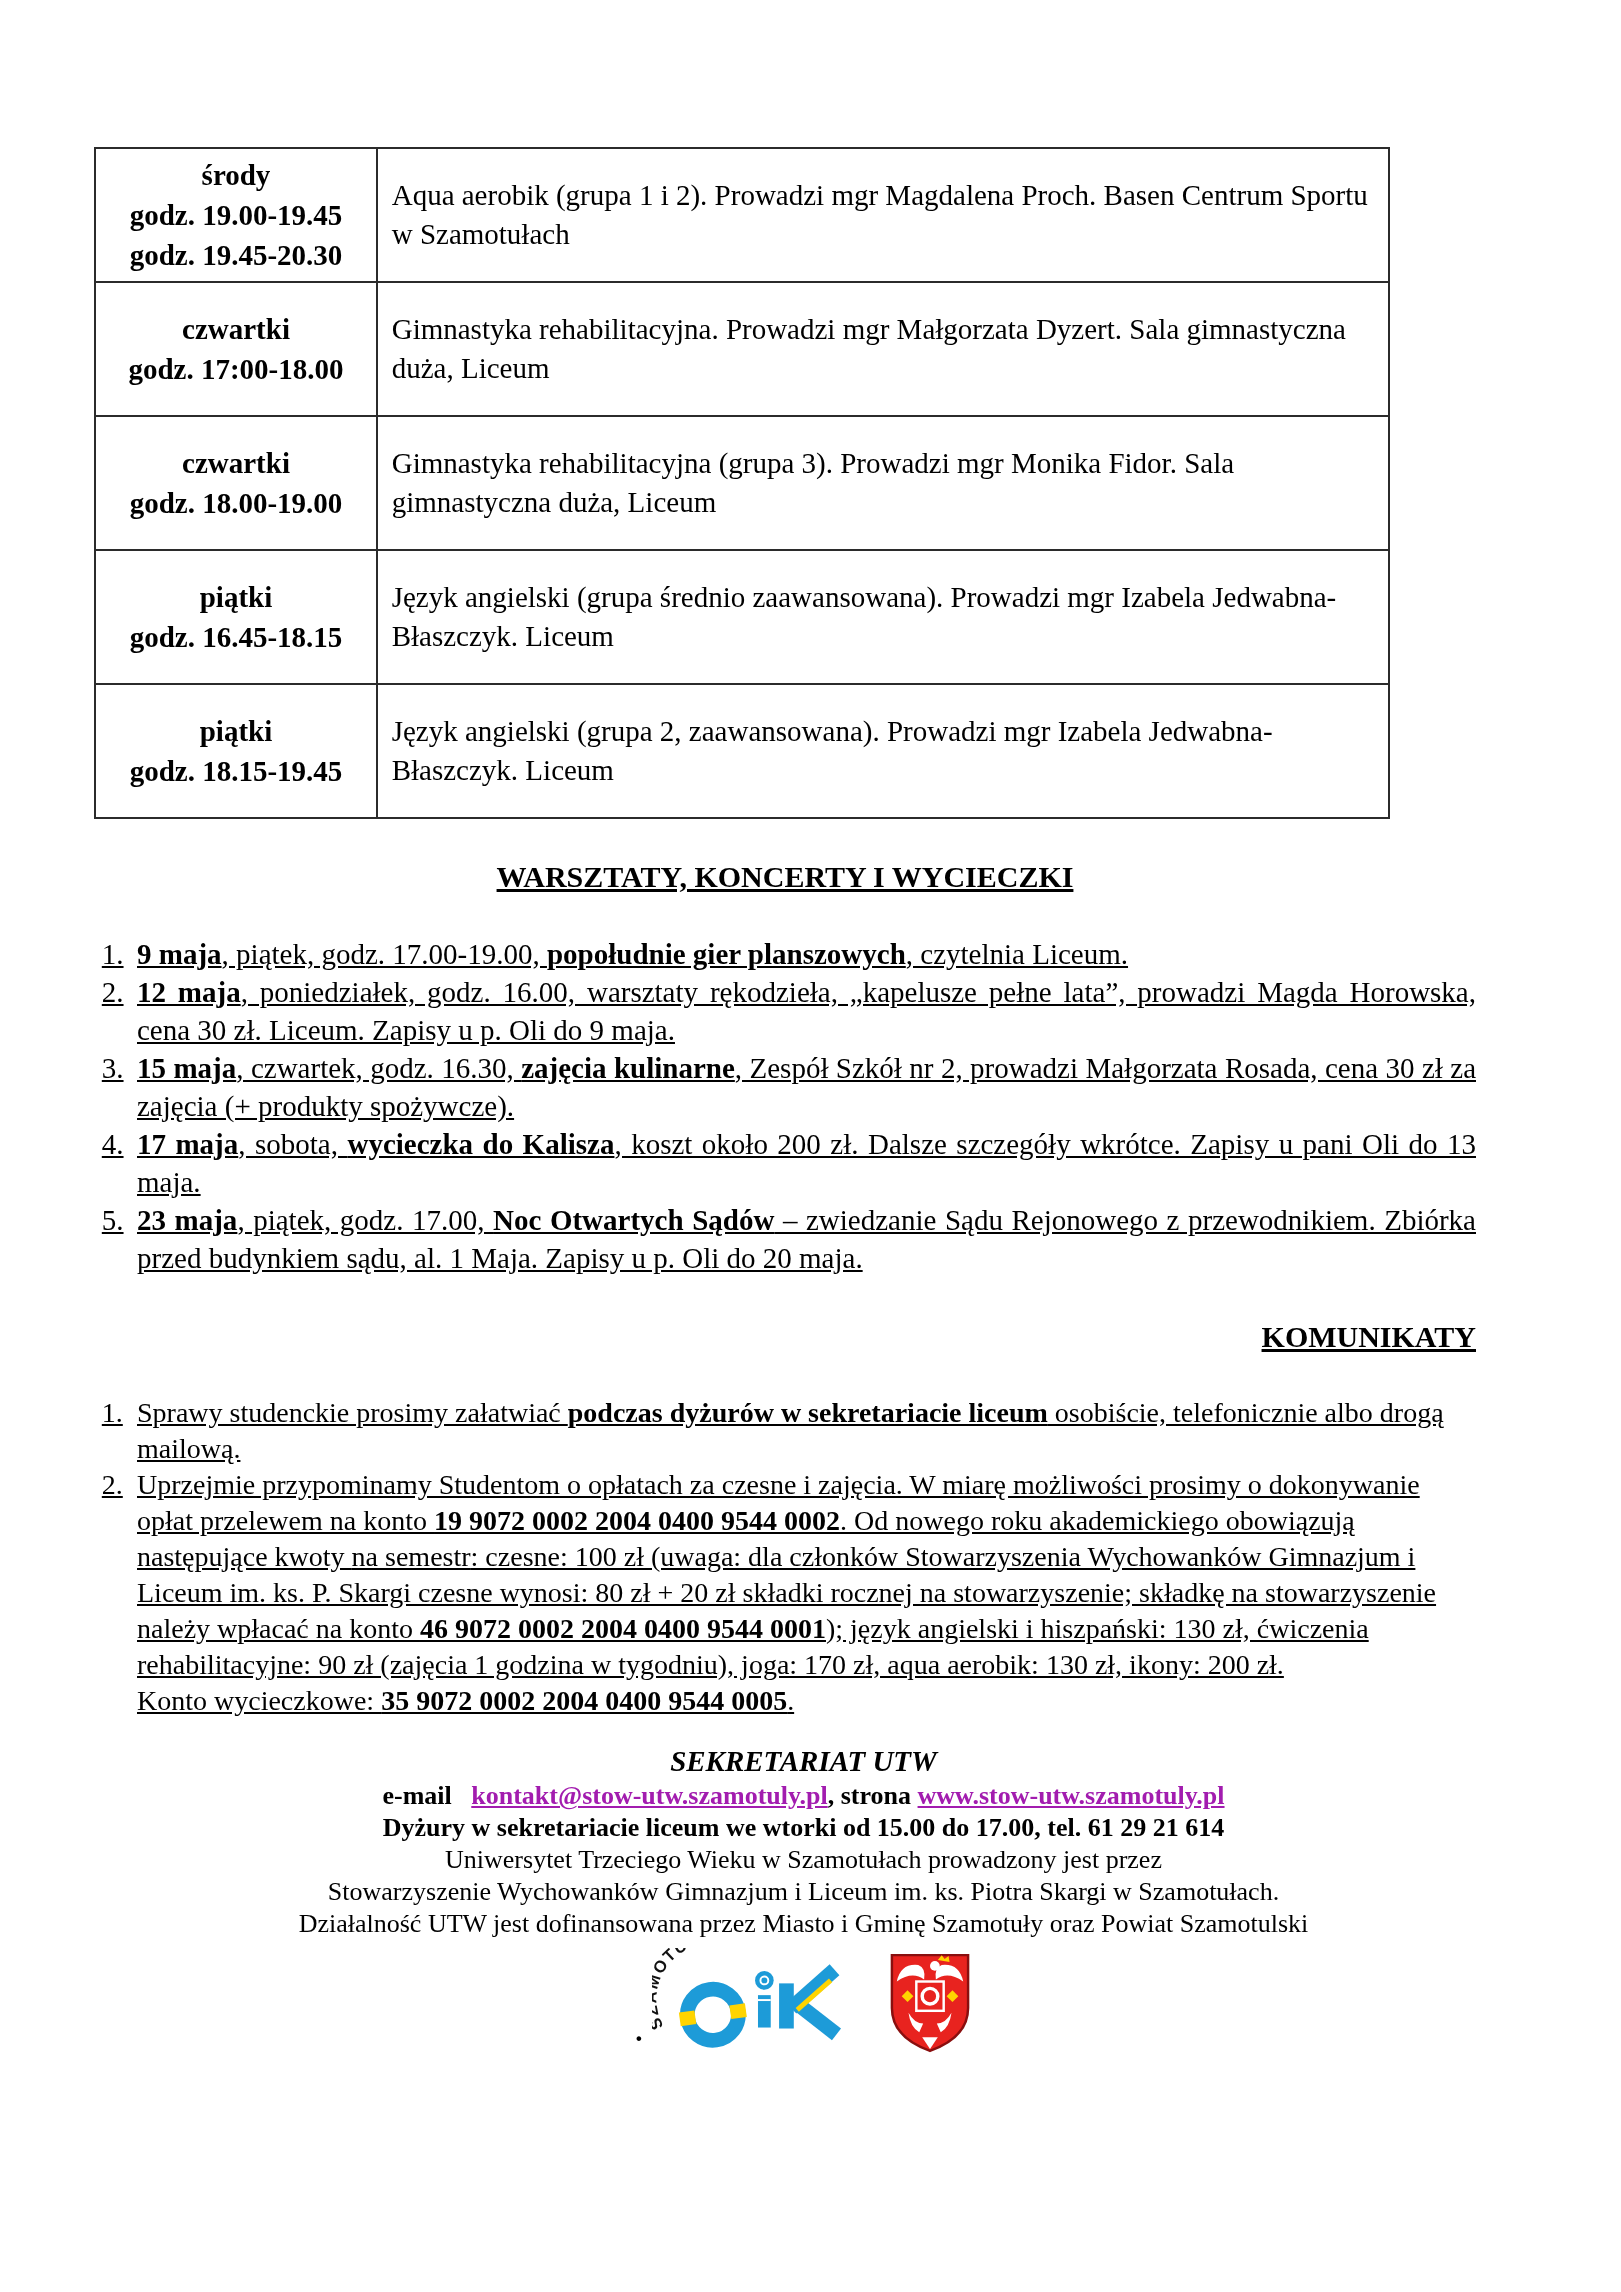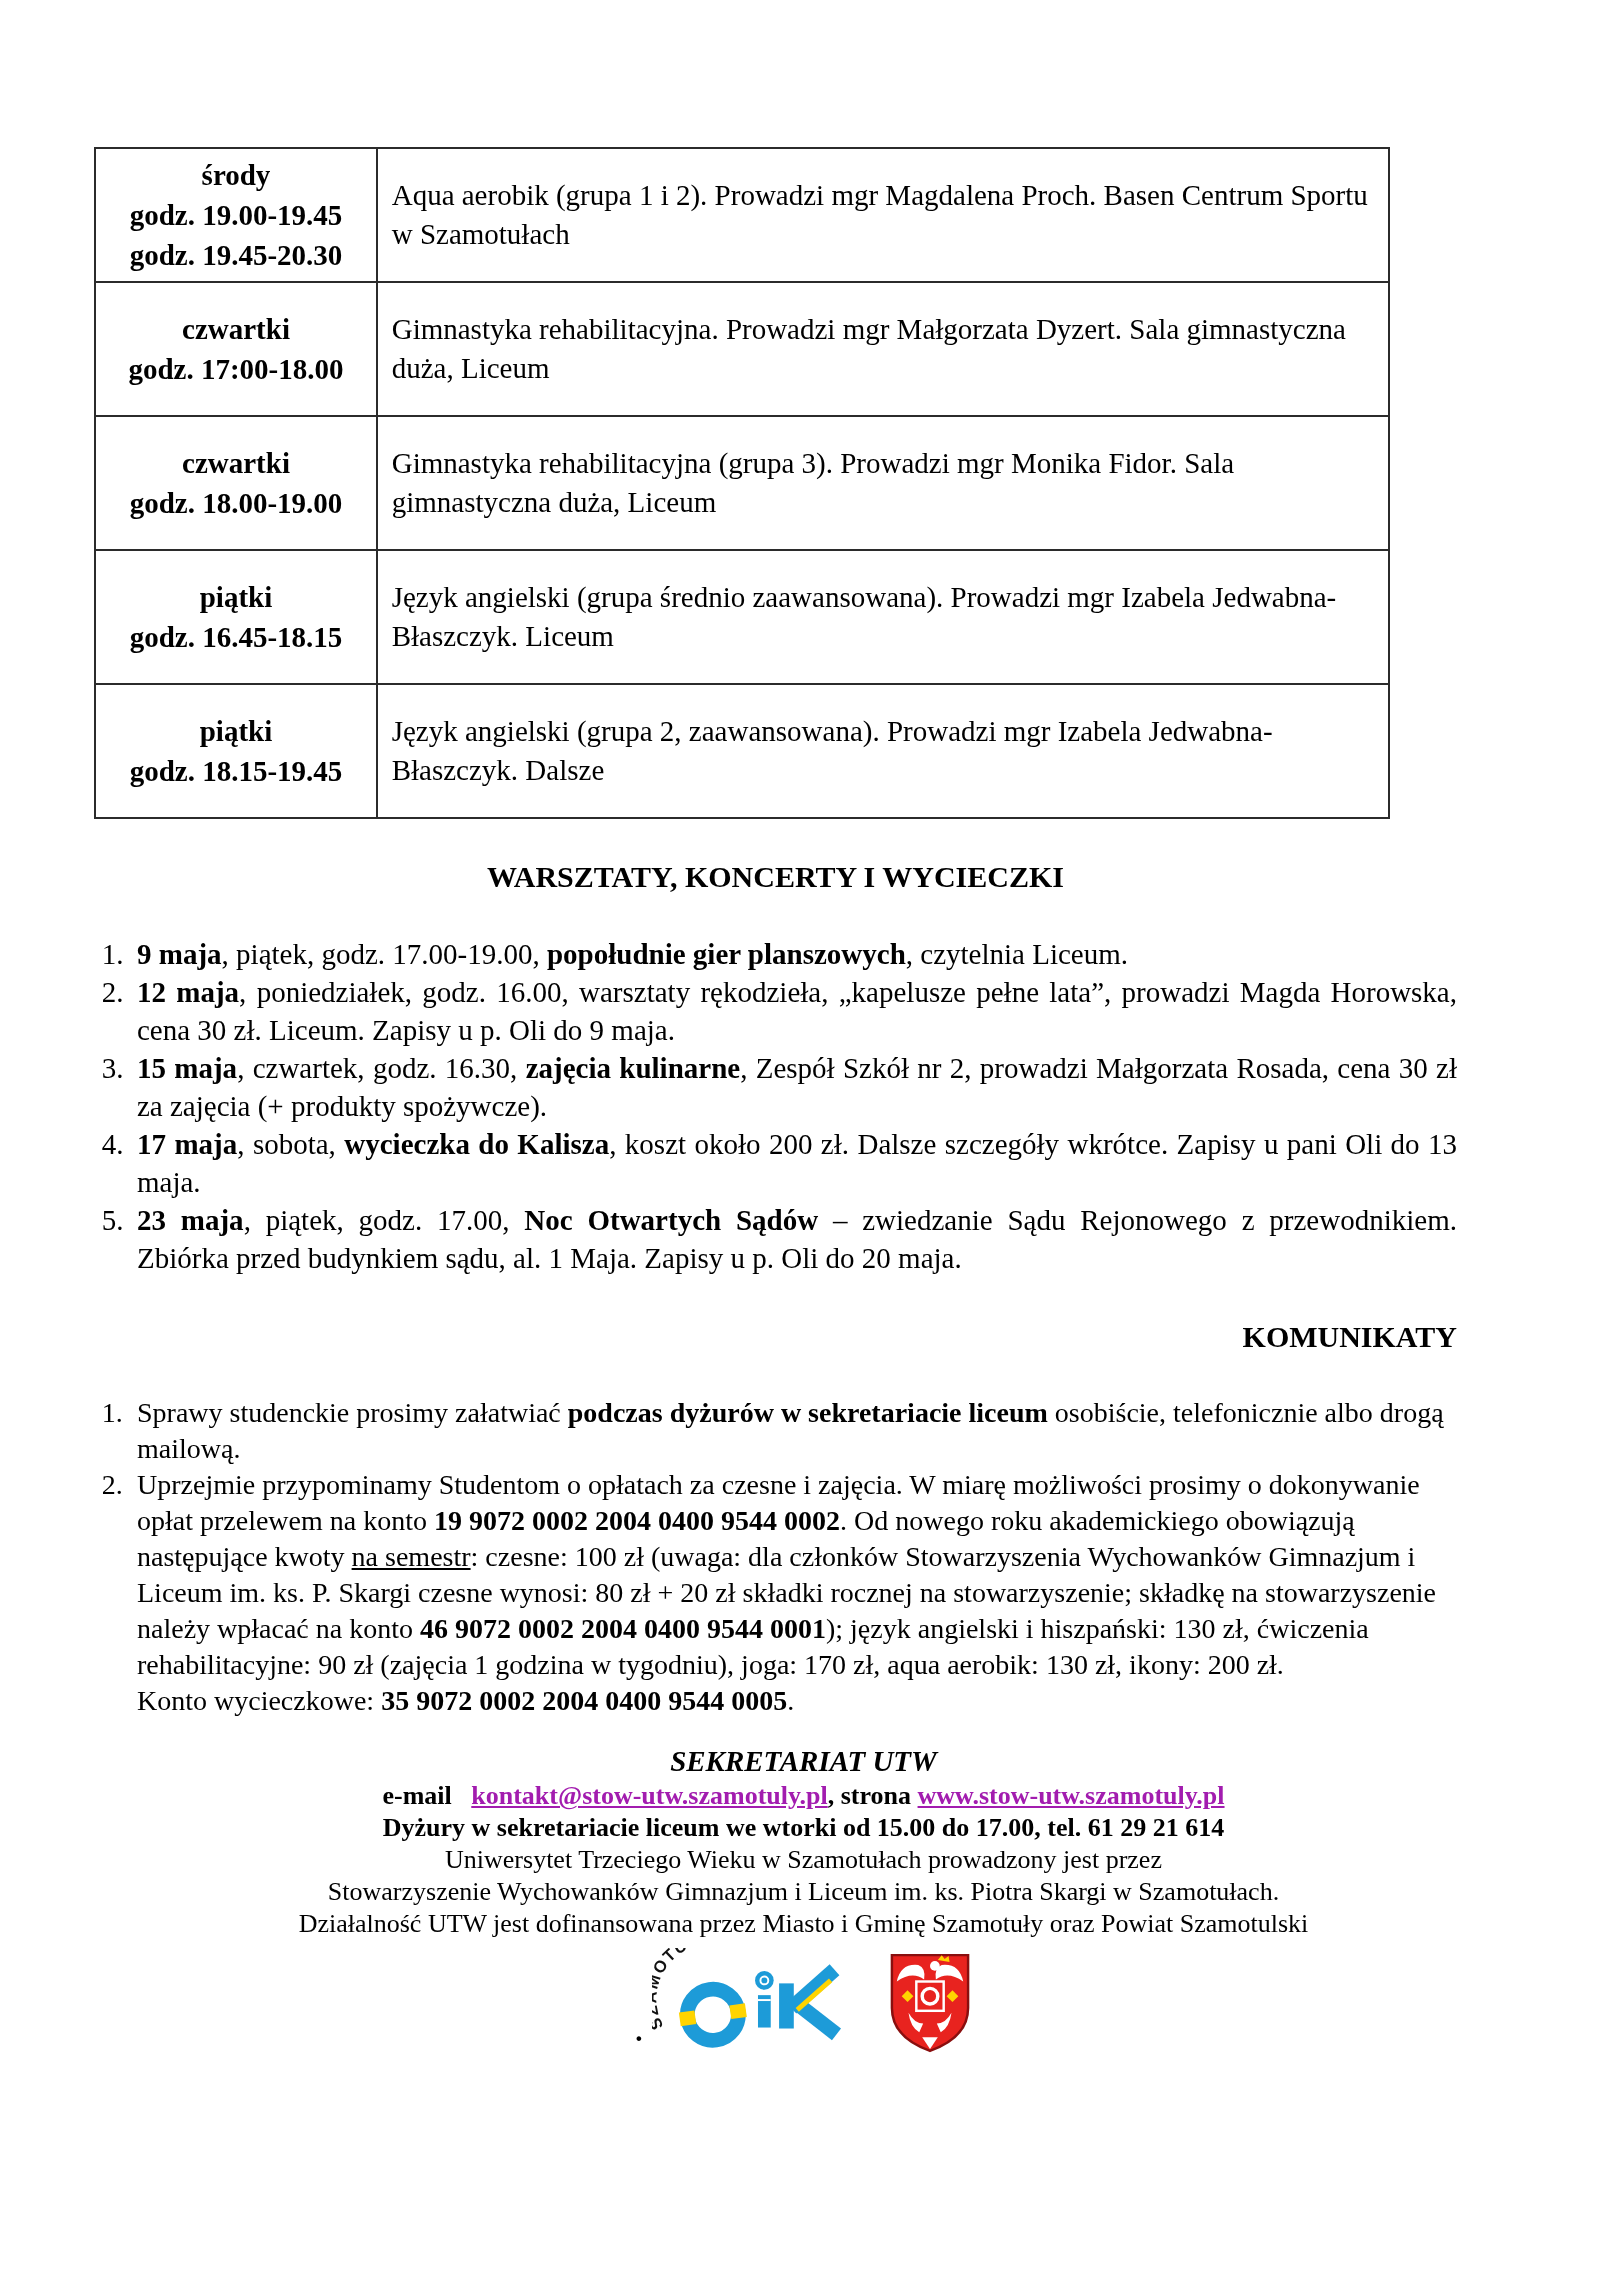--- a/index.html
+++ b/index.html
@@ -8,21 +8,21 @@
     font-family:"Liberation Serif", serif;
   }
   .page { box-sizing:border-box; width:1621px; min-height:2293px; padding:147px 108px 39px 94px; }
 
   
   table.schedule { border-collapse:collapse; width:1296px; table-layout:fixed; margin:0 0 41px 0; }
   table.schedule td { border:2px solid #2b2b2b; height:134px; vertical-align:middle; box-sizing:border-box; }
   td.cell-when { width:282px; text-align:center; font-weight:bold; font-size:29px; line-height:1.38; padding:5.9px 9.8px; }
   td.cell-what { font-size:29px; line-height:1.34; padding:7.8px 17.6px 7.8px 13.7px; }
 
-  .mid { margin-right:56px; }
+  .mid { margin-right:37px;text-decoration:underline; }
   .heading { font-size:30px; font-weight:bold; text-align:center; margin:0 0 41px 0; }
   .heading.second { margin-top:43px;text-align:right; }
 
   .list { }
   .li { display:flex; }
   .li .num { flex:0 0 43px; box-sizing:border-box; padding-left:7.8px; }
   .li .txt { flex:1; text-align:justify; }
   .workshops { font-size:29px; line-height:38px; }
   .announcements { font-size:28px; line-height:36px; }
   .announcements .txt { text-align:left; }
@@ -73,21 +73,21 @@
             <div>piątki</div>
             <div>godz. 16.45-18.15</div>
           </td>
           <td class="cell-what">Język angielski (grupa średnio zaawansowana). Prowadzi mgr Izabela Jedwabna-Błaszczyk. Liceum</td>
         </tr>
         <tr>
           <td class="cell-when">
             <div>piątki</div>
             <div>godz. 18.15-19.45</div>
           </td>
-          <td class="cell-what">Język angielski (grupa 2, zaawansowana). Prowadzi mgr Izabela Jedwabna-Błaszczyk. Dalsze</td>
+          <td class="cell-what">Język angielski (grupa 2, zaawansowana). Prowadzi mgr Izabela Jedwabna-Błaszczyk. Liceum</td>
         </tr>
       </tbody>
   </table>
 
   <div class="mid">
     <div class="heading">WARSZTATY, KONCERTY I WYCIECZKI</div>
     <div class="list workshops">
         <div class="li">
           <span class="num">1.</span>
           <span class="txt"><span class="b">9 maja</span><span>, piątek, godz. 17.00-19.00, </span><span class="b">popołudnie gier planszowych</span><span>, czytelnia Liceum.</span></span>

